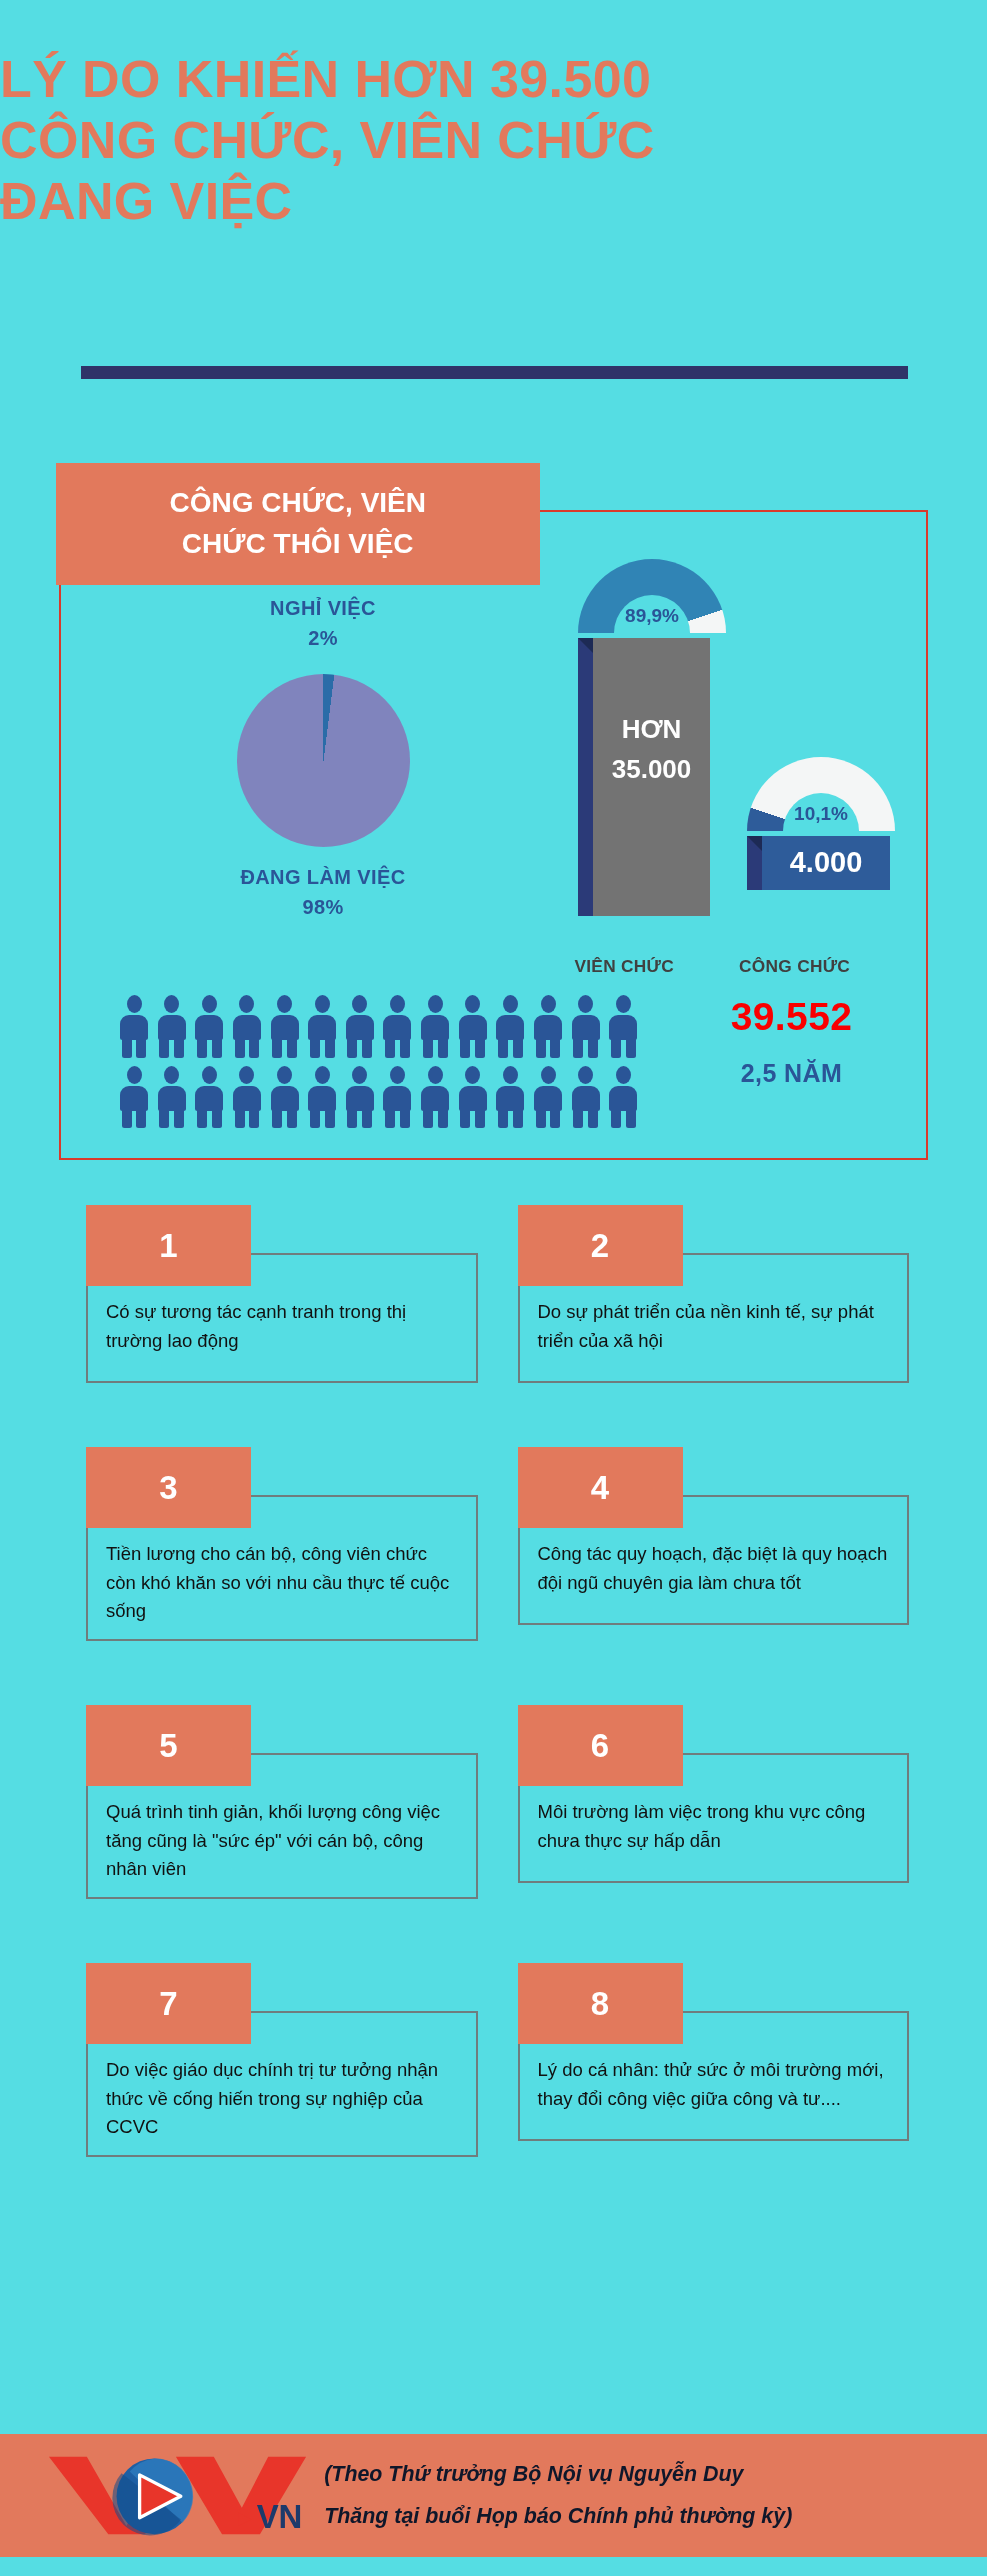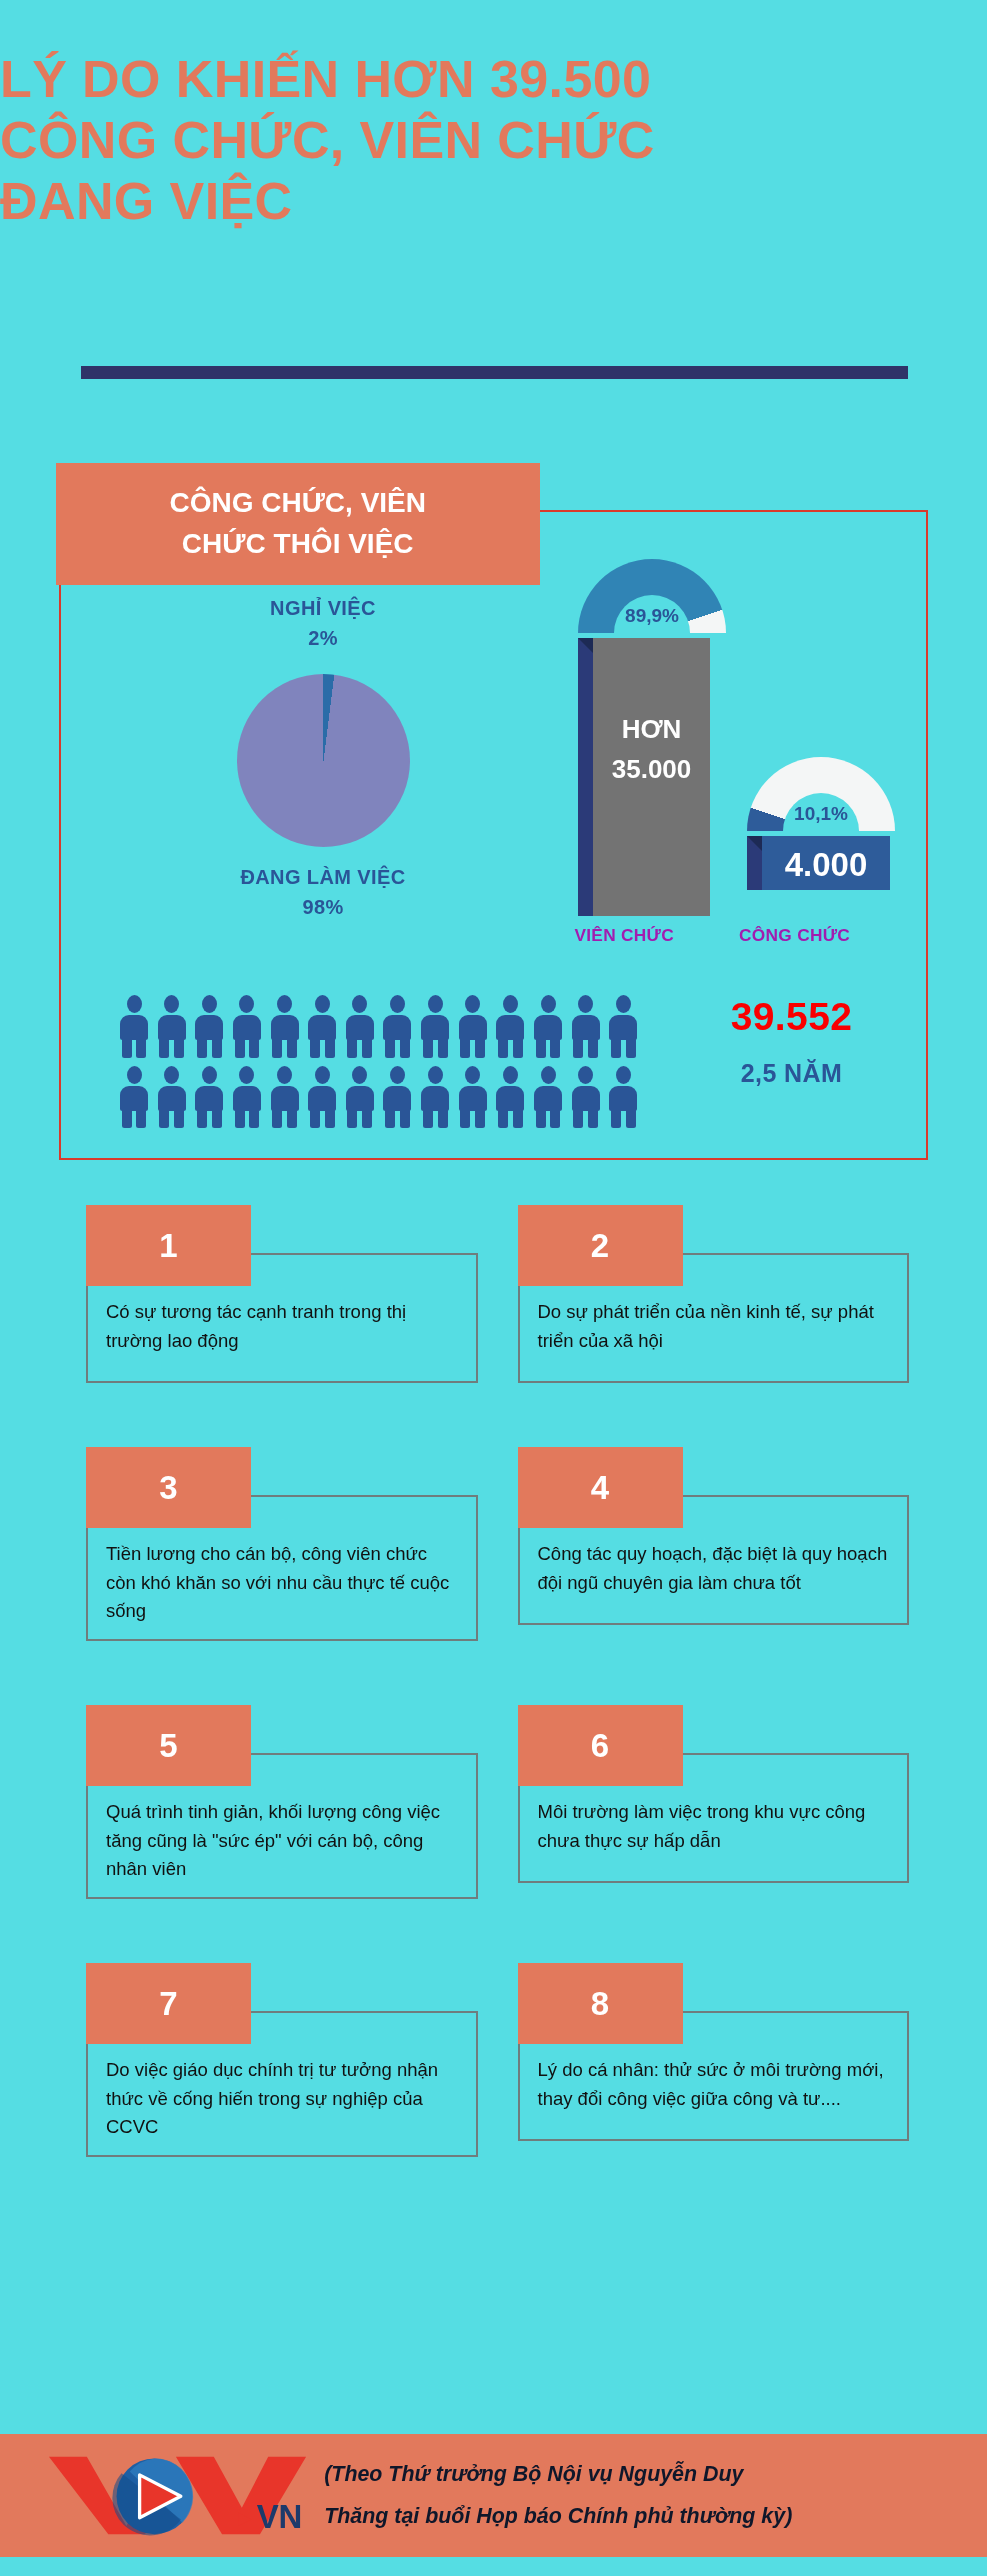--- a/index.html
+++ b/index.html
@@ -181,30 +181,31 @@
   .barB {
     left: 209px; top: 277px;
     width: 128px; height: 54px;
     background: #2e5c9a;
   }
   .barB .val {
     position: absolute;
     left: 0; top: 10px;
     width: 100%;
     text-align: center;
-    font-size: 33px;
+    font-size: 29px;
   }
 
   .bar-cat {
     position: absolute;
-    color: #a21caf;
+    color: #404040;
     font-weight: bold;
     font-size: 17.3px;
     letter-spacing: 0.3px;
     white-space: nowrap;
+    margin-top: 31px;
   }
   .catA { left: 21.4px; top: 366px; }
   .catB { left: 186px; top: 366px; }
 
   
   .people-block {
     position: absolute;
     left: 41px; top: 477px;
     width: 823px; height: 156px;
   }

